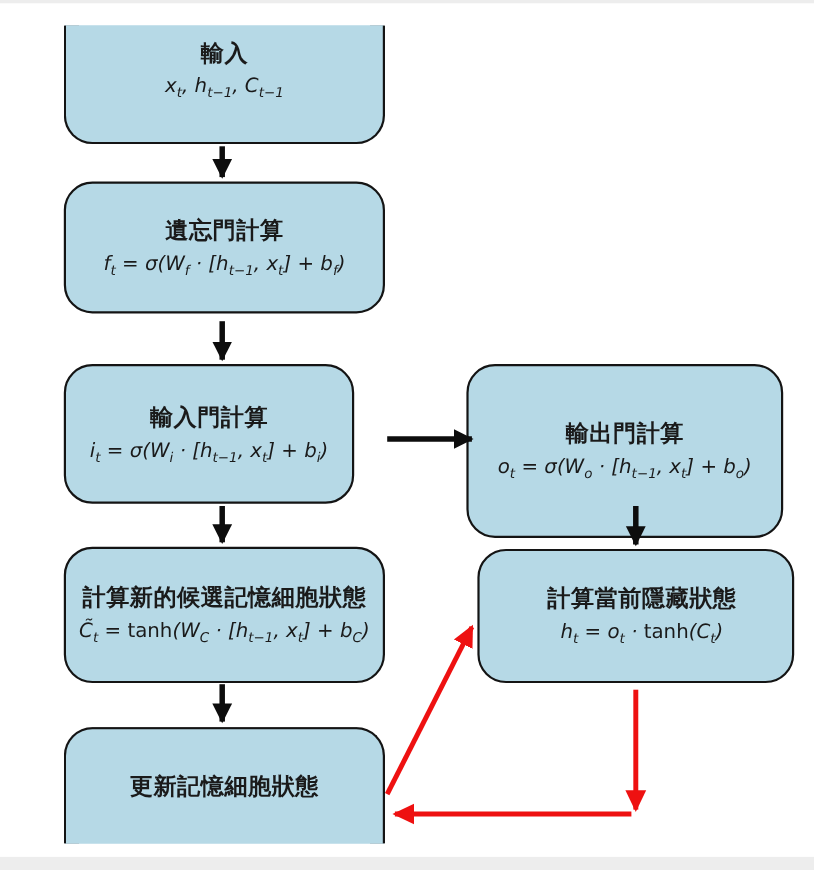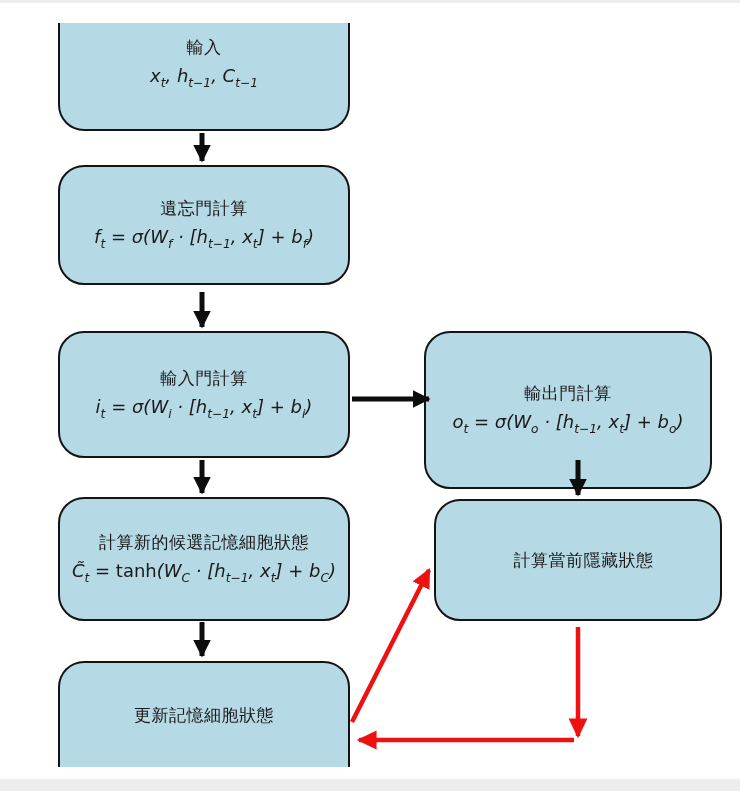--- a/index.html
+++ b/index.html
@@ -27,33 +27,33 @@
   .node{
     position:absolute;
     background:var(--box-fill);
     border:2px solid var(--box-border);
     border-radius:26px;
     display:flex;flex-direction:column;
     align-items:center;justify-content:center;
     text-align:center;
     color:var(--text);
   }
-  .node-title{font-size:17px;line-height:1.35;letter-spacing:0.5px;}
+  .node-title{font-size:21px;line-height:1.35;letter-spacing:0.5px;font-weight:bold;}
   .node-formula{
     font-size:18px;font-style:italic;line-height:1.3;margin-top:5px;
     white-space:nowrap;
   }
   .node-formula sub{font-size:0.68em;font-style:italic;}
   .node-formula .seg-r{font-style:normal;}
 
   
   .n-input{left:58px;top:23px;width:292px;height:108px;
            border-top:none;border-radius:0 0 26px 26px;padding-bottom:24px;}
   .n-forget{left:58px;top:165px;width:292px;height:120px;}
-  .n-inputgate{left:58px;top:331px;width:292px;height:127px;}
+  .n-inputgate{left:58px;top:331px;width:264px;height:127px;}
   .n-outputgate{left:424px;top:331px;width:288px;height:158px;}
   .n-candidate{left:58px;top:497px;width:292px;height:124px;}
   .n-hidden{left:434px;top:499px;width:288px;height:122px;padding-left:11px;}
   .n-update{left:58px;top:661px;width:292px;height:106px;
             border-bottom:none;border-radius:26px 26px 0 0;gap:48px;}
 
   svg.edges{position:absolute;left:0;top:0;pointer-events:none;overflow:visible;}
   .stroke-black{stroke:var(--arrow-black,#0d0d0d);}
   .stroke-red{stroke:var(--arrow-red,#ee1111);}
   .fill-black{fill:var(--arrow-black,#0d0d0d);}
@@ -87,20 +87,21 @@
     <div class="node-formula"><span class="seg-i">o</span><sub class="seg-s">t</sub><span class="seg-i"> = σ(W</span><sub class="seg-s">o</sub><span class="seg-i"> · [h</span><sub class="seg-s">t−1</sub><span class="seg-i">, x</span><sub class="seg-s">t</sub><span class="seg-i">] + b</span><sub class="seg-s">o</sub><span class="seg-i">)</span></div>
   </div>
 
   <div class="node n-candidate">
     <div class="node-title">計算新的候選記憶細胞狀態</div>
     <div class="node-formula"><span class="seg-i">C̃</span><sub class="seg-s">t</sub><span class="seg-i"> = </span><span class="seg-r">tanh</span><span class="seg-i">(W</span><sub class="seg-s">C</sub><span class="seg-i"> · [h</span><sub class="seg-s">t−1</sub><span class="seg-i">, x</span><sub class="seg-s">t</sub><span class="seg-i">] + b</span><sub class="seg-s">C</sub><span class="seg-i">)</span></div>
   </div>
 
   <div class="node n-hidden">
     <div class="node-title">計算當前隱藏狀態</div>
+    <div class="node-formula"><span class="seg-i">h</span><sub class="seg-s">t</sub><span class="seg-i"> = o</span><sub class="seg-s">t</sub><span class="seg-i"> · </span><span class="seg-r">tanh</span><span class="seg-i">(C</span><sub class="seg-s">t</sub><span class="seg-i">)</span></div>
   </div>
 
   <div class="node n-update">
     <div class="node-title">更新記憶細胞狀態</div>
   </div>
 
   <svg class="edges" width="740" height="791" viewBox="0 0 740 791">
     <defs>
       <marker id="head-black" markerWidth="4" markerHeight="4" refX="3.3" refY="2" orient="auto">
         <path d="M0,0.2 L3.6,2 L0,3.8 Z" class="fill-black"></path>

